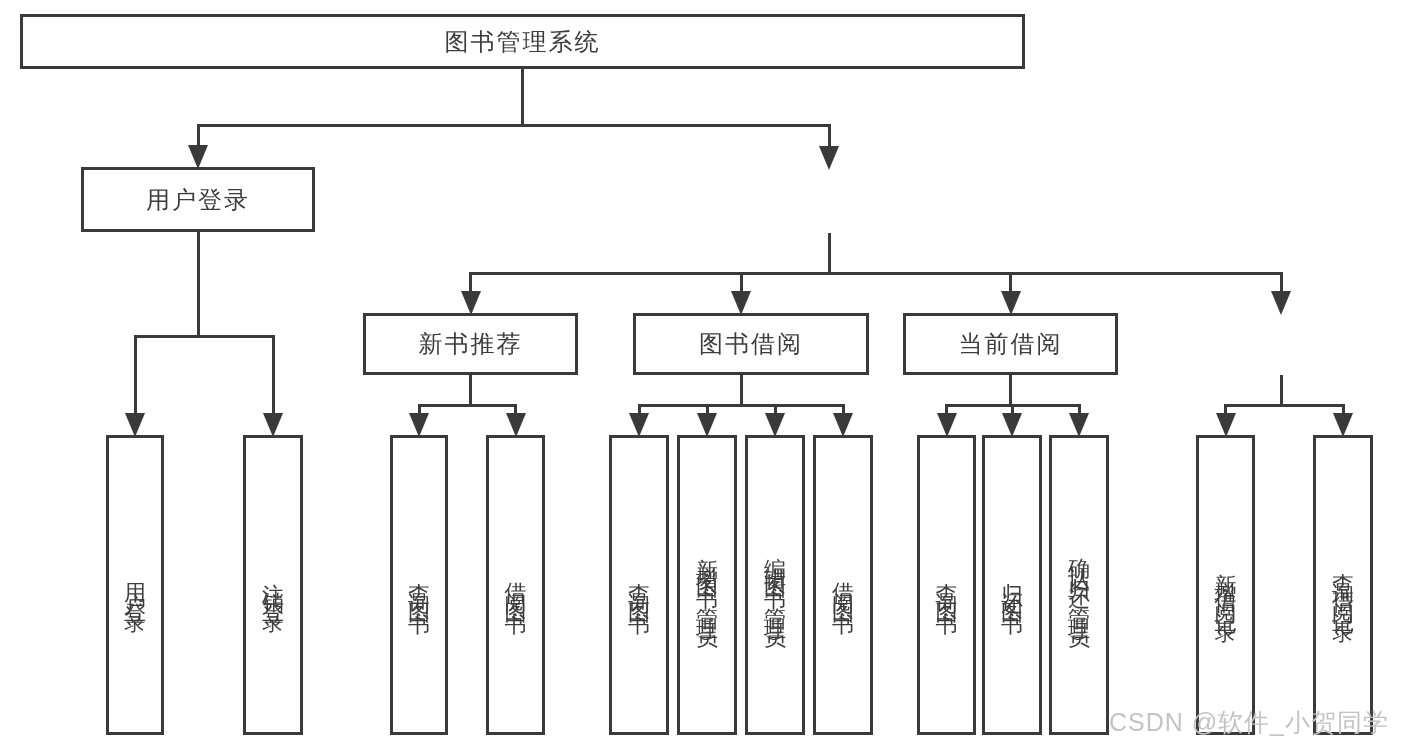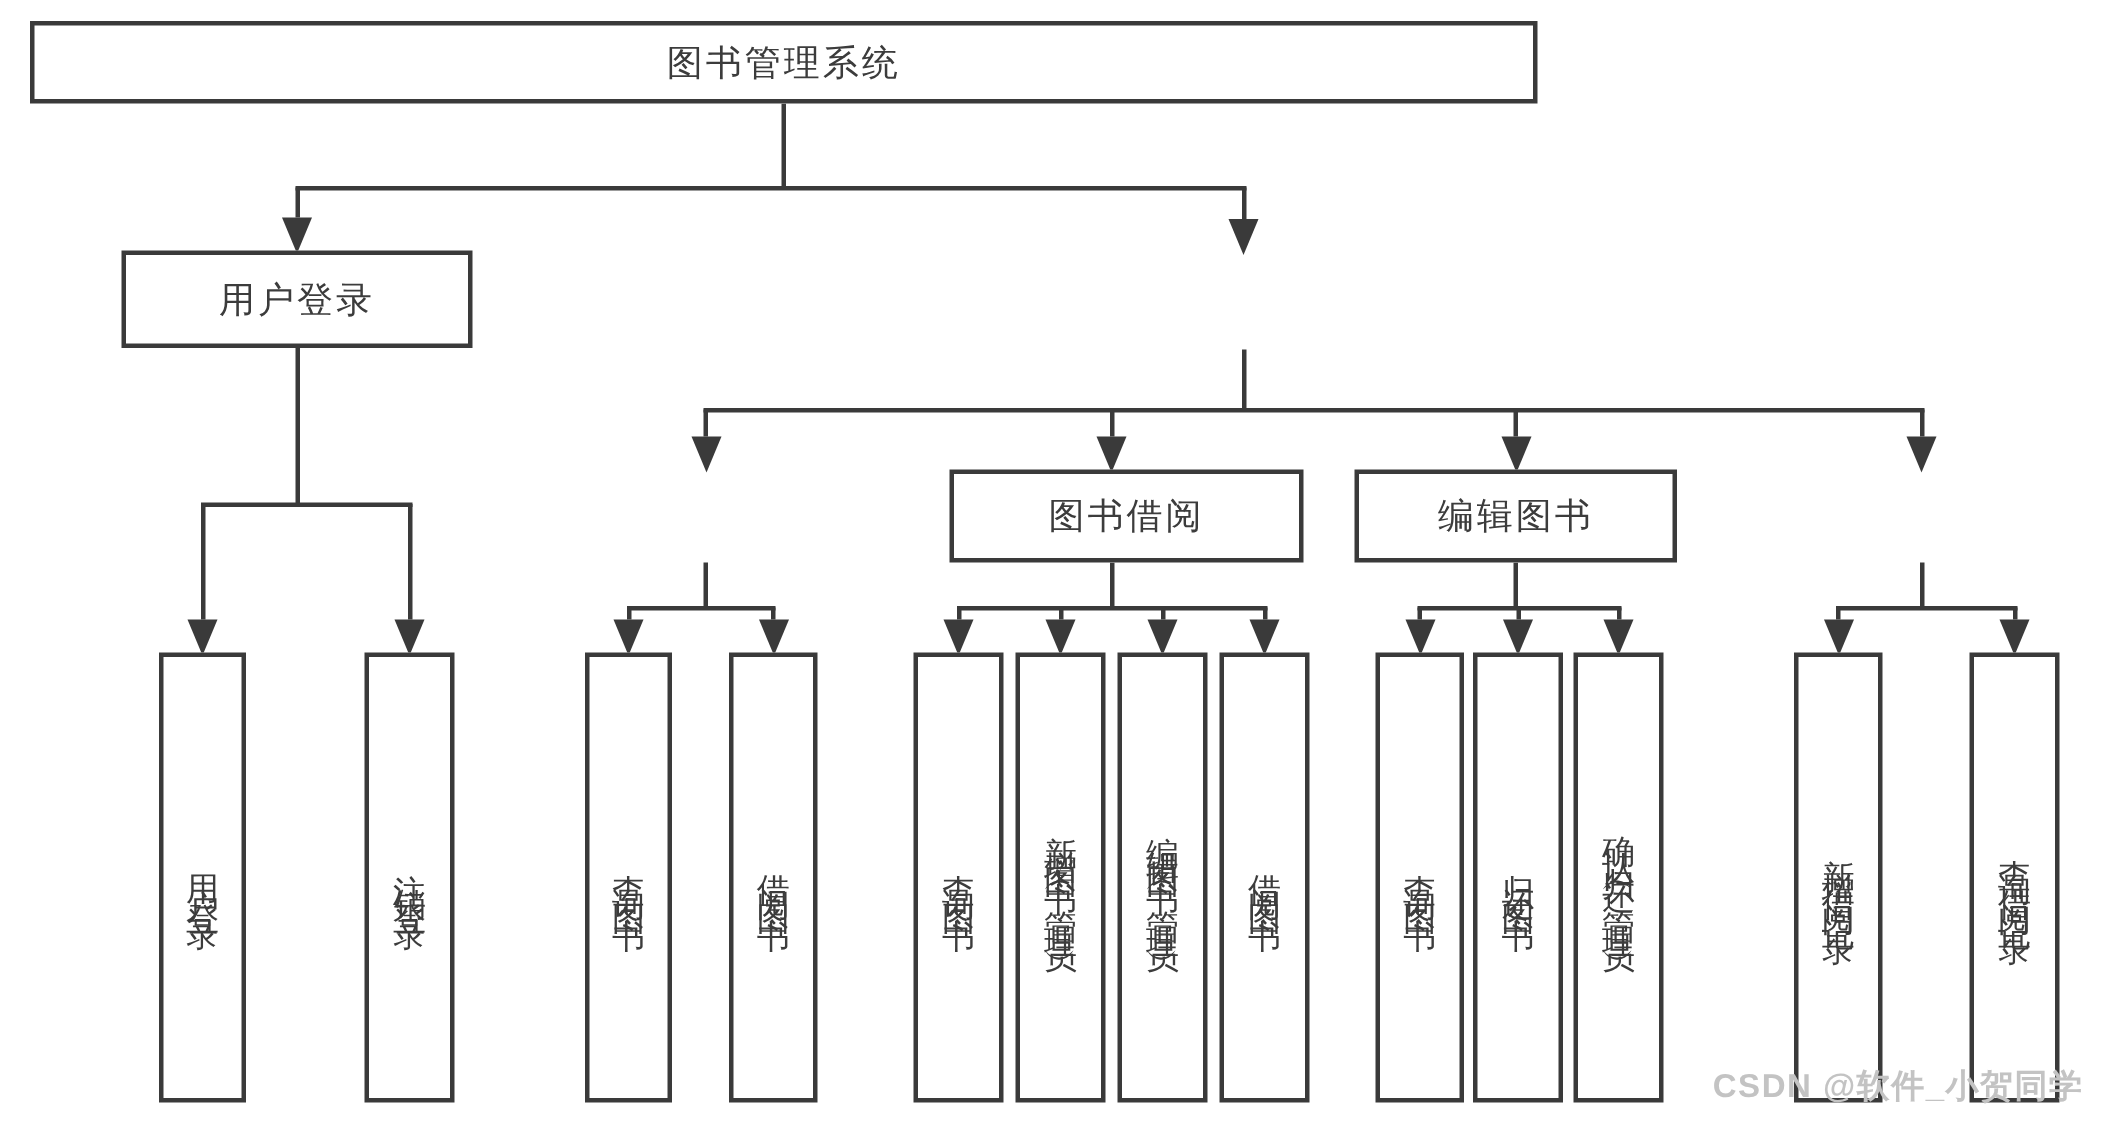--- a/index.html
+++ b/index.html
@@ -19,21 +19,21 @@
     font-size:22px; letter-spacing:10px; color:var(--text); line-height:1;
   }
   .seg{ position:absolute; background:var(--line); }
   .arrow{
     position:absolute; width:0; height:0;
     border-left:10px solid transparent; border-right:10px solid transparent;
     border-top:24px solid var(--line);
   }
   .watermark{
     position:absolute; right:16px; bottom:8px; z-index:5;
-    font-size:22px; color:var(--wm); letter-spacing:1px; white-space:nowrap;font-weight:bold;
+    font-size:25px; color:var(--wm); letter-spacing:1px; white-space:nowrap;
   }
 </style>
 </head>
 <body>
 
 <div class="stage" style="width: 1405px; height: 747px;">
   <div class="layer">
       <div class="seg" style="left: 521px; top: 69px; width: 3px; height: 56px;"></div>
       <div class="seg" style="left: 196.5px; top: 123.5px; width: 634px; height: 3px;"></div>
       <div class="seg" style="left: 196.5px; top: 125px; width: 3px; height: 20px;"></div>
@@ -87,25 +87,28 @@
       <div class="seg" style="left: 1341.5px; top: 405px; width: 3px; height: 8px;"></div>
       <div class="arrow" style="left: 1333px; top: 413px;"></div>
     </div>
   <div class="layer">
       <div class="node horiz" style="left: 20px; top: 14px; width: 1005px; height: 55px;">
         <span class="lbl">图书管理系统</span>
       </div>
       <div class="node horiz" style="left: 81px; top: 167px; width: 234px; height: 65px;">
         <span class="lbl">用户登录</span>
       </div>
+      <div class="node horiz" style="left: 363px; top: 313px; width: 215px; height: 62px;">
+        <span class="lbl">新书推荐</span>
+      </div>
       <div class="node horiz" style="left: 633px; top: 313px; width: 236px; height: 62px;">
         <span class="lbl">图书借阅</span>
       </div>
       <div class="node horiz" style="left: 903px; top: 313px; width: 215px; height: 62px;">
-        <span class="lbl">编辑图书</span>
+        <span class="lbl">当前借阅</span>
       </div>
       <div class="node vert" style="left: 106px; top: 435px; width: 58px; height: 300px;">
         <span class="lbl">用户登录</span>
       </div>
       <div class="node vert" style="left: 243px; top: 435px; width: 60px; height: 300px;">
         <span class="lbl">注销登录</span>
       </div>
       <div class="node vert" style="left: 390px; top: 435px; width: 58px; height: 300px;">
         <span class="lbl">查询图书</span>
       </div>

